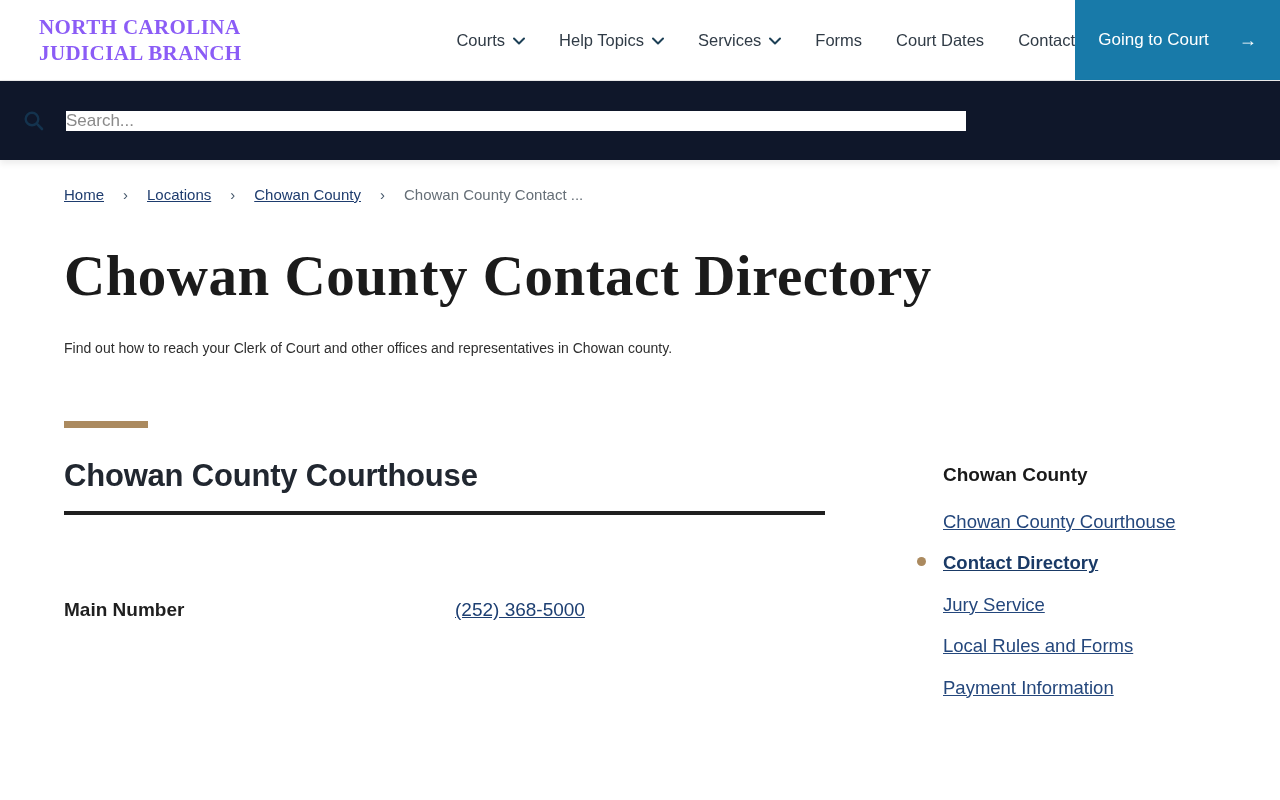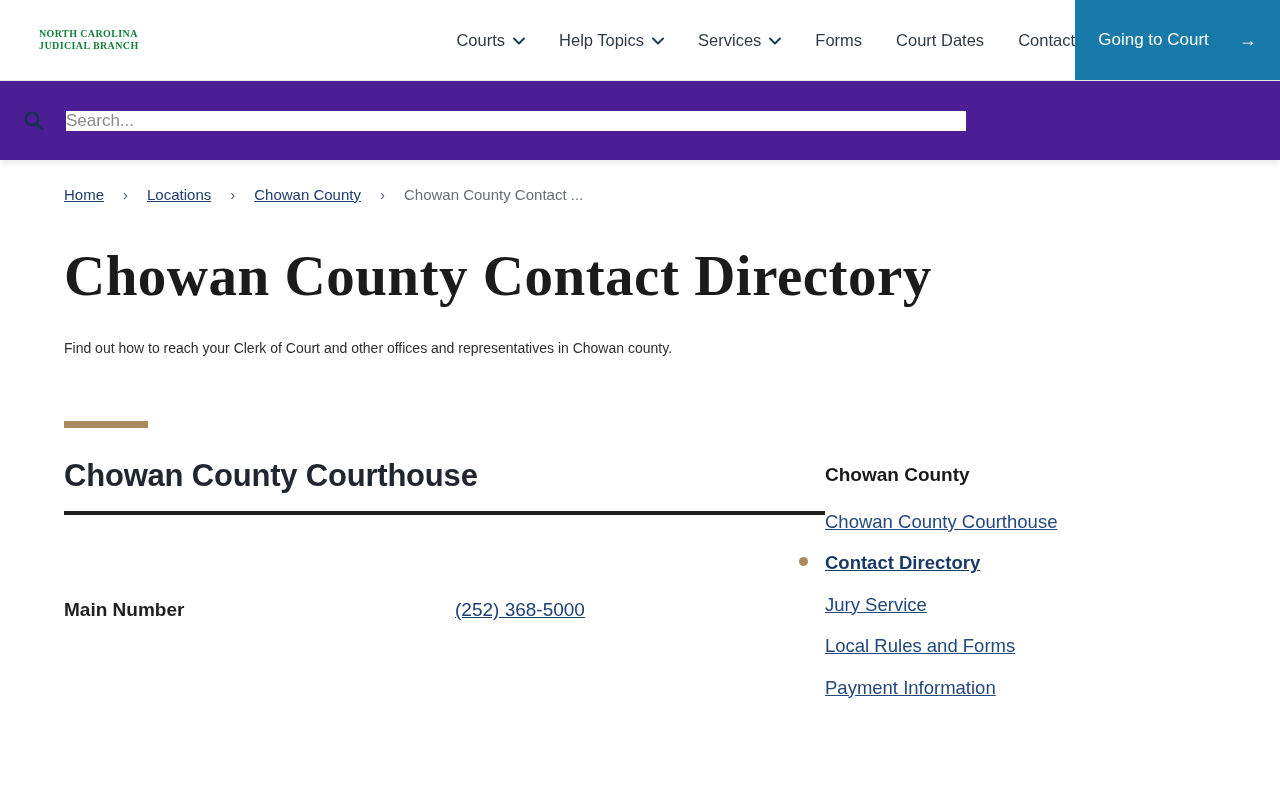--- a/index.html
+++ b/index.html
@@ -2,37 +2,37 @@
 <html><head>
 <meta charset="utf-8">
 <style>
   * { margin:0; padding:0; box-sizing:border-box; }
   html,body { width:1280px; height:800px; background:#ffffff; font-family:"Liberation Sans", sans-serif; overflow:hidden; }
 
   
   .header { height:80px; display:flex; align-items:stretch; background:#ffffff; }
   .logo { display:flex; flex-direction:column; justify-content:center; padding-left:39px; cursor:pointer; }
   .logo span {
-    font-family:"Liberation Serif", serif; font-weight:700; color:#15803d;
-    font-size:10px; line-height:1.25; letter-spacing:0.4px;
+    font-family:"Liberation Serif", serif; font-weight:700; color:#8b5cf6;
+    font-size:21px; line-height:1.25; letter-spacing:0.4px;
   }
   .nav { margin-left:auto; display:flex; align-items:center; gap:34px; }
   .nav-item { display:flex; align-items:center; gap:8px; font-size:16.5px; color:#303b46; text-decoration:none; cursor:pointer; white-space:nowrap; }
   .nav-item svg { margin-top:2px; }
   .cta {
     width:205px; background:#187aa9; color:#ffffff; display:flex; align-items:center; justify-content:center;
     gap:30px; font-size:17px; text-decoration:none; cursor:pointer; flex:none;
   }
   .cta .arrow { font-size:18px; line-height:1; }
 
   
   .searchbar {
     height:80px; display:flex; align-items:center; padding-left:24px;
     border-top:1px solid #e8e8e8; box-shadow:0 4px 6px rgba(0,0,0,0.07);
-    position:relative; background:#4c1d95;
+    position:relative; background:#0f172a;
   }
   .search-icon-btn { background:none; border:none; cursor:pointer; display:flex; align-items:center; }
   .searchbar input {
     border:none; outline:none; font-size:17px; color:#333; margin-left:22px; width:900px;
     font-family:"Liberation Sans", sans-serif;
   }
   .searchbar input::placeholder { color:#8a8a8a; opacity:1; }
 
   
   .breadcrumb { display:flex; align-items:center; gap:19px; margin:26px 64px 0; font-size:15px; }
@@ -43,21 +43,21 @@
   
   .page-title {
     margin:40px 64px 8px; font-family:"Liberation Serif", serif; font-weight:700;
     font-size:57px; line-height:1.15; color:#1b1b1b; letter-spacing:0.5px;
   }
   .page-intro { margin:28px 64px 0; width:625px; font-size:14px; line-height:1.6; color:#2e2e2e; }
 
   .accent-bar { margin:62px 0 0 64px; width:84px; height:7px; background:#ab8a5f; }
 
   
-  .columns { display:grid; grid-template-columns:761px 273px; margin:0 64px; }
+  .columns { display:grid; grid-template-columns:761px 273px; column-gap:118px; margin:0 64px; }
 
   .section-heading { margin-top:30px; font-size:31px; font-weight:700; color:#212730; letter-spacing:-0.2px; }
   .section-rule { margin-top:17px; height:4px; background:#1f1f1f; }
   .contact-row { margin-top:84px; display:flex; align-items:baseline; }
   .contact-label { width:391px; flex:none; font-size:19px; font-weight:700; color:#1f1f1f; }
   .contact-value { font-size:19px; color:#1d3f72; text-decoration:underline; cursor:pointer; }
 
   
   .sidebar { padding-top:36px; }
   .sidebar-heading { font-size:19px; font-weight:700; color:#1a1a1a; }

